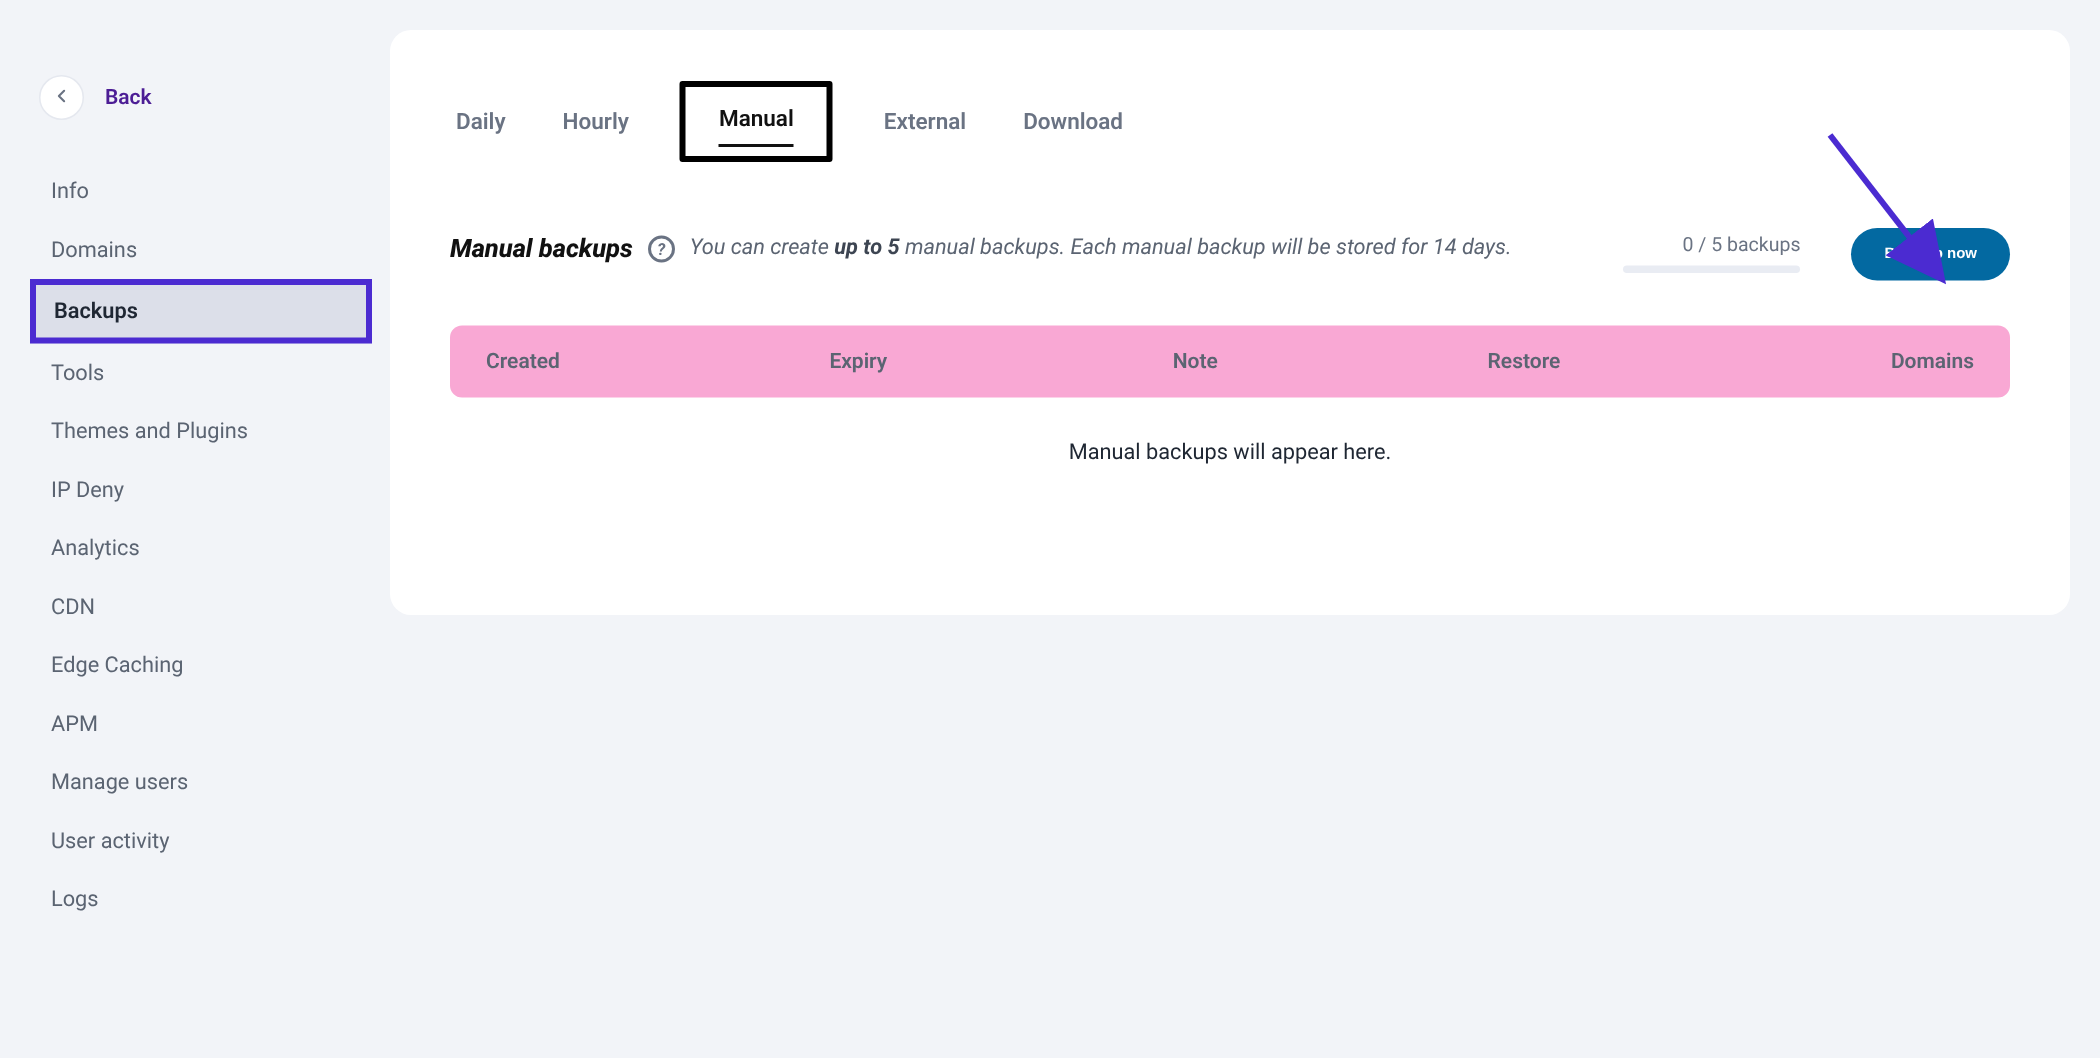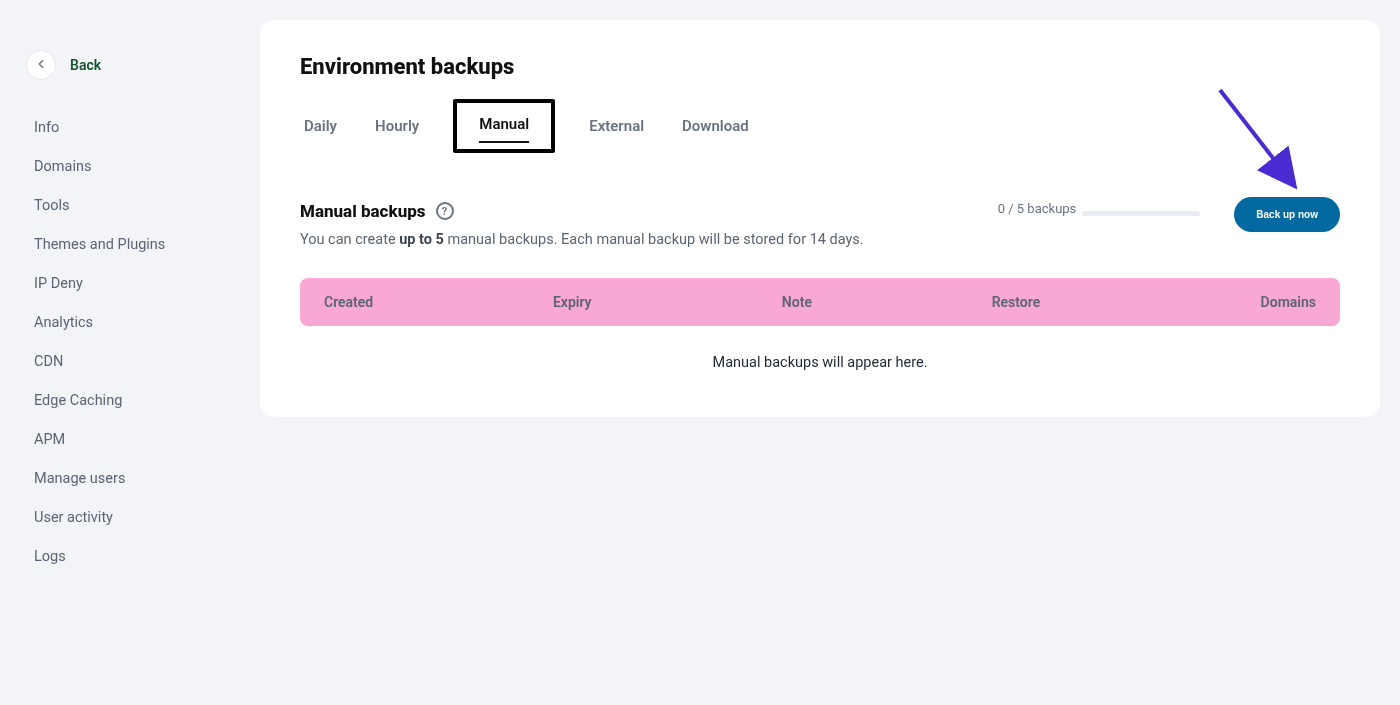--- a/index.html
+++ b/index.html
@@ -26,21 +26,21 @@
     margin-left: 6px;
   }
   .back-btn {
     width: 30px; height: 30px;
     border-radius: 50%;
     background: #fff;
     border: 1px solid #e5e8ef;
     display: flex; align-items: center; justify-content: center;
     cursor: pointer;
   }
-  .back-label { color: #14532d; font-weight: 600; font-size: 14px; }
+  .back-label { color: #4c1d95; font-weight: 600; font-size: 14px; }
   .nav-list { list-style: none; }
   .nav-item {
     padding: 11px 14px;
     font-size: 14.5px;
     color: #5b6472;
     border-radius: 4px;
     cursor: pointer;
   }
   .nav-item.active {
     background: #dcdfe9;
@@ -95,31 +95,31 @@
     left: 0; right: 0; bottom: -10px;
     height: 2px;
     background: #111;
   }
   .section-head {
     display: flex;
     justify-content: space-between;
     align-items: flex-start;
     margin-bottom: 8px;
   }
-  .section-left { display:flex; flex-direction:column; gap:10px; }
+  .section-left { display:flex; gap:10px;font-style:italic; }
   .section-title-row { display:flex; align-items:center; gap:10px; }
   .section-title { font-size: 17px; font-weight: 800; color:#111; }
   .help-icon {
     width:18px; height:18px; border:2px solid #6a7383; border-radius:50%;
     display:flex; align-items:center; justify-content:center;
     font-size:11px; color:#6a7383; font-weight:700;
   }
   .section-desc { font-size: 14.5px; color:#5b6472; }
   .section-desc b { color:#3d4552; font-weight:700; }
-  .section-right { display:flex; align-items:flex-end; gap:6px; }
+  .section-right { display:flex; flex-direction:column; align-items:flex-end; gap:6px; }
   .backup-count { font-size:13px; color:#6a7383; }
   .backup-bar { width:118px; height:5px; background:#e9ecf3; border-radius:3px; }
   .primary-btn {
     background:#0369a1; color:#fff; border:none;
     font-size:10px; font-weight:700;
     padding:12px 22px; border-radius:24px; cursor:pointer;
     margin-top:-4px;
   }
   .table-wrap { margin-top:30px; }
   .thead {
@@ -149,36 +149,36 @@
           <svg width="14" height="14" viewBox="0 0 24 24" fill="none" stroke="#6a7383" stroke-width="2.4" stroke-linecap="round" stroke-linejoin="round">
               <polyline points="15 18 9 12 15 6"></polyline>
             </svg>
         </span>
       </button>
       <span class="back-label">Back</span>
     </div>
     <ul class="nav-list">
       <li class="nav-item"><span>Info</span></li>
       <li class="nav-item"><span>Domains</span></li>
+      <li class="nav-item active"><span>Backups</span></li>
       <li class="nav-item"><span>Tools</span></li>
       <li class="nav-item"><span>Themes and Plugins</span></li>
       <li class="nav-item"><span>IP Deny</span></li>
       <li class="nav-item"><span>Analytics</span></li>
       <li class="nav-item"><span>CDN</span></li>
       <li class="nav-item"><span>Edge Caching</span></li>
       <li class="nav-item"><span>APM</span></li>
       <li class="nav-item"><span>Manage users</span></li>
       <li class="nav-item"><span>User activity</span></li>
       <li class="nav-item"><span>Logs</span></li>
     </ul>
   </aside>
 
   <main class="main-wrap" style="position:relative;">
     <div class="card">
-      <h1 class="page-title">Environment backups</h1>
 
       <div class="tabs">
         <div class="tab">Daily</div>
         <div class="tab">Hourly</div>
         <div class="tab-highlight">
           <div class="tab">Manual</div>
         </div>
         <div class="tab">External</div>
         <div class="tab">Download</div>
       </div>

